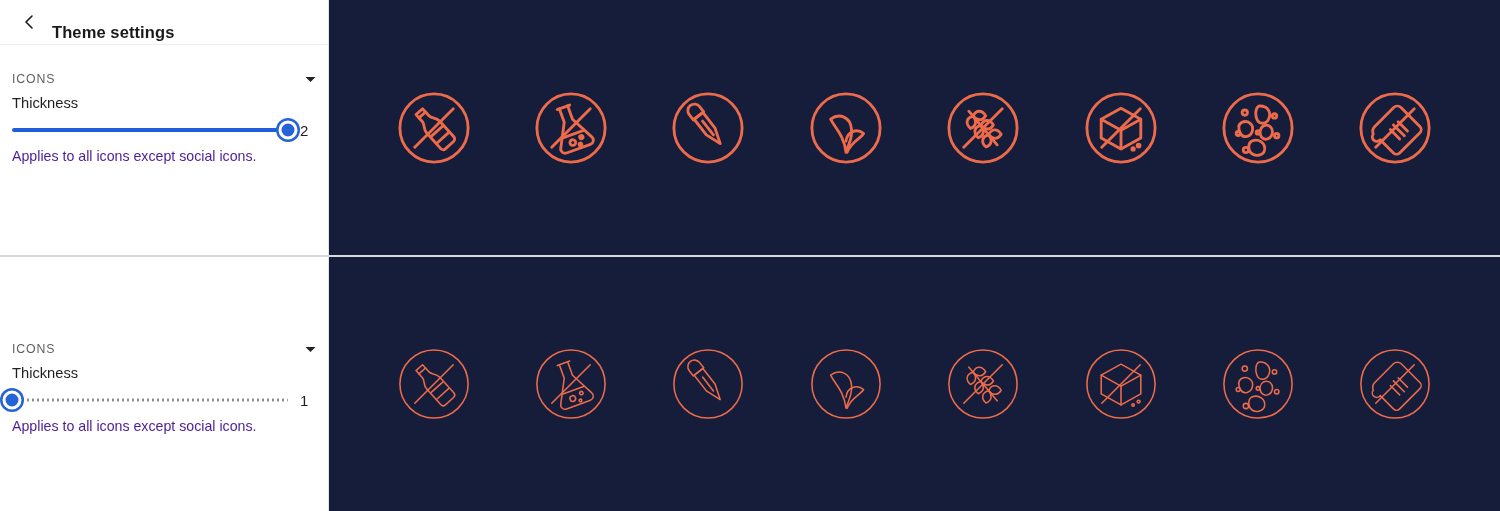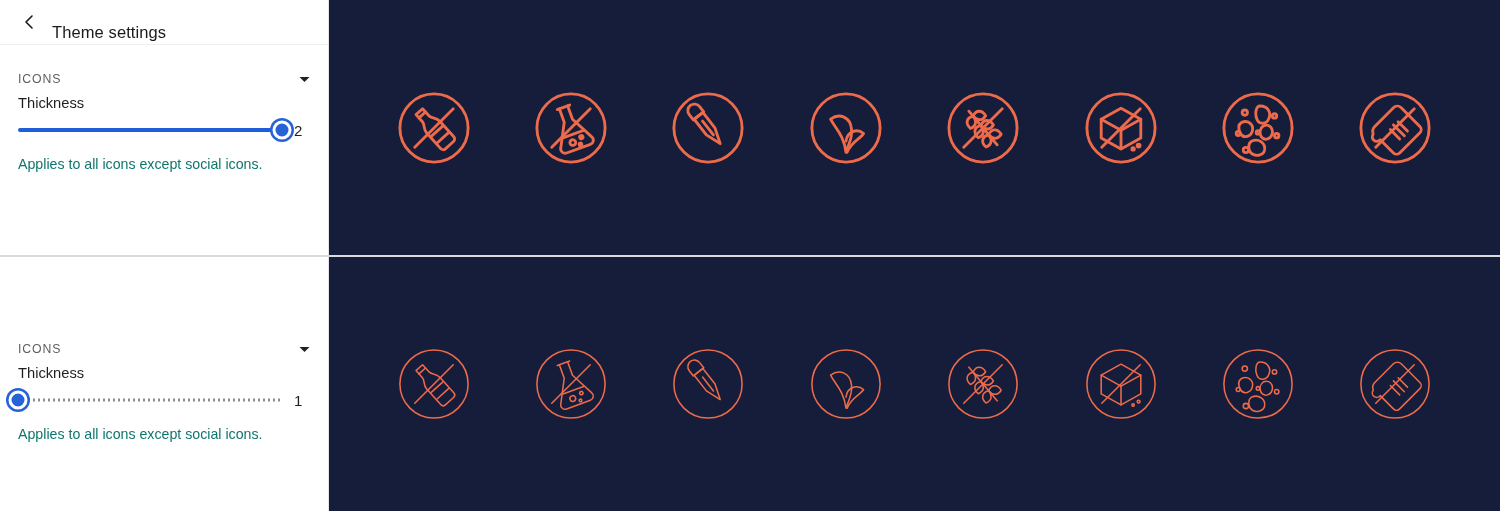--- a/index.html
+++ b/index.html
@@ -54,26 +54,26 @@
     display: flex; align-items: center; justify-content: center;
     cursor: pointer;
     flex: 0 0 auto;
   }
   .back-btn svg { display: block; }
   .sb-title {
     font-size: 16.5px;
     color: #1a1a1a;
     margin-left: 12px;
     letter-spacing: 0.1px;
-    font-weight: 400;
+    font-weight: 700;
     margin-top: 20px;
   }
 
   .section {
-    padding: 0 18px;
+    padding: 0 12px;
   }
   .section-head {
     display: flex;
     align-items: center;
     justify-content: space-between;
     height: 32px;
     margin-top: 18px;
     cursor: pointer;
   }
   .section-head .label {
@@ -137,22 +137,22 @@
     width: 28px;
     text-align: left;
     padding-left: 12px;
     font-size: 15px;
     color: #1f1f1f;
     flex: 0 0 auto;
   }
 
   .help-text {
     font-size: 14.2px;
-    color: #0f766e;
-    margin-top: 12px;
+    color: #4c1d95;
+    margin-top: 4px;
     line-height: 1.3;
   }
 
   
   .preview {
     flex: 1 1 auto;
     height: 100%;
     background: #151d3b;
     display: flex;
     align-items: center;

